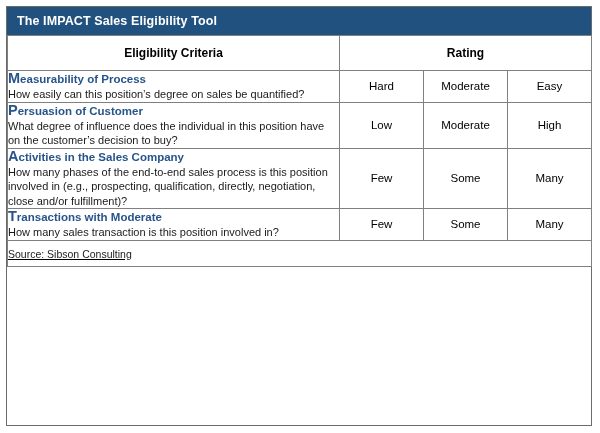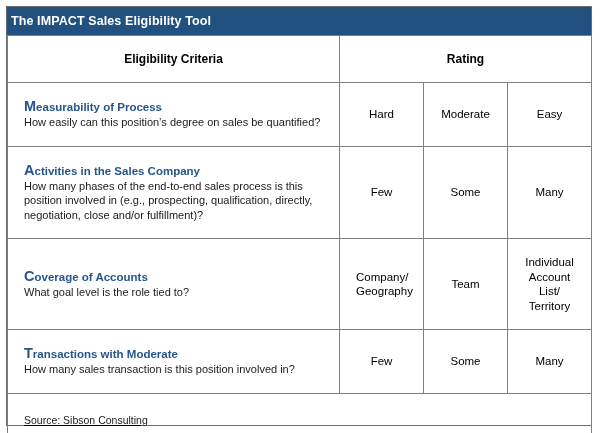--- a/index.html
+++ b/index.html
@@ -24,41 +24,41 @@
     box-sizing: border-box;
     background: #ffffff;
   }
 
   
   .title-bar {
     height: 28px;
     background: #21527f;
     display: flex;
     align-items: center;
-    padding: 0 0 0 4px;
+    padding: 0 0 0 10px;
     box-sizing: border-box;
   }
   .title-bar .title-text {
     color: #ffffff;
     font-size: 12.5px;
     font-weight: bold;
     letter-spacing: .1px;
   }
 
   
   table.matrix {
     width: 100%;
     border-collapse: collapse;
     table-layout: fixed;
   }
   table.matrix td, table.matrix th {
     border: 1px solid #808080;
     box-sizing: border-box;
     vertical-align: middle;
-    padding: 16px;
+    padding: 0;
   }
 
   .col-criteria { width: 332px; }
   .col-r1 { width: 84px; }
   .col-r2 { width: 84px; }
   .col-r3 { width: 84px; }
 
   
   .hdr {
     height: 35px;
@@ -173,40 +173,40 @@
       <tr>
         <td class="crit-cell">
           <div class="crit-title"><span class="cap">M</span><span>easurability of Process</span></div>
           <div class="crit-desc">How easily can this position’s degree on sales be quantified?</div>
         </td>
         <td class="rate-cell">Hard</td>
         <td class="rate-cell">Moderate</td>
         <td class="rate-cell">Easy</td>
       </tr>
 
+      <tr>
+        <td class="crit-cell">
+          <div class="crit-title"><span class="cap">P</span><span>ersuasion of Customer</span></div>
+          <div class="crit-desc">What degree of influence does the individual in this position have on the customer’s decision to buy?</div>
+        </td>
+        <td class="rate-cell">Low</td>
+        <td class="rate-cell">Moderate</td>
+        <td class="rate-cell">High</td>
+      </tr>
 
       <tr>
         <td class="crit-cell">
           <div class="crit-title"><span class="cap">A</span><span>ctivities in the Sales Company</span></div>
           <div class="crit-desc">How many phases of the end-to-end sales process is this position involved in (e.g., prospecting, qualification, directly, negotiation, close and/or fulfillment)?</div>
         </td>
         <td class="rate-cell">Few</td>
         <td class="rate-cell">Some</td>
         <td class="rate-cell">Many</td>
       </tr>
 
-      <tr>
-        <td class="crit-cell">
-          <div class="crit-title"><span class="cap">C</span><span>overage of Accounts</span></div>
-          <div class="crit-desc">What goal level is the role tied to?</div>
-        </td>
-        <td class="rate-cell">Company/ Geography</td>
-        <td class="rate-cell">Team</td>
-        <td class="rate-cell">Individual Account List/ Territory</td>
-      </tr>
 
       <tr>
         <td class="crit-cell">
           <div class="crit-title"><span class="cap">T</span><span>ransactions with Moderate</span></div>
           <div class="crit-desc">How many sales transaction is this position involved in?</div>
         </td>
         <td class="rate-cell">Few</td>
         <td class="rate-cell">Some</td>
         <td class="rate-cell">Many</td>
       </tr>

